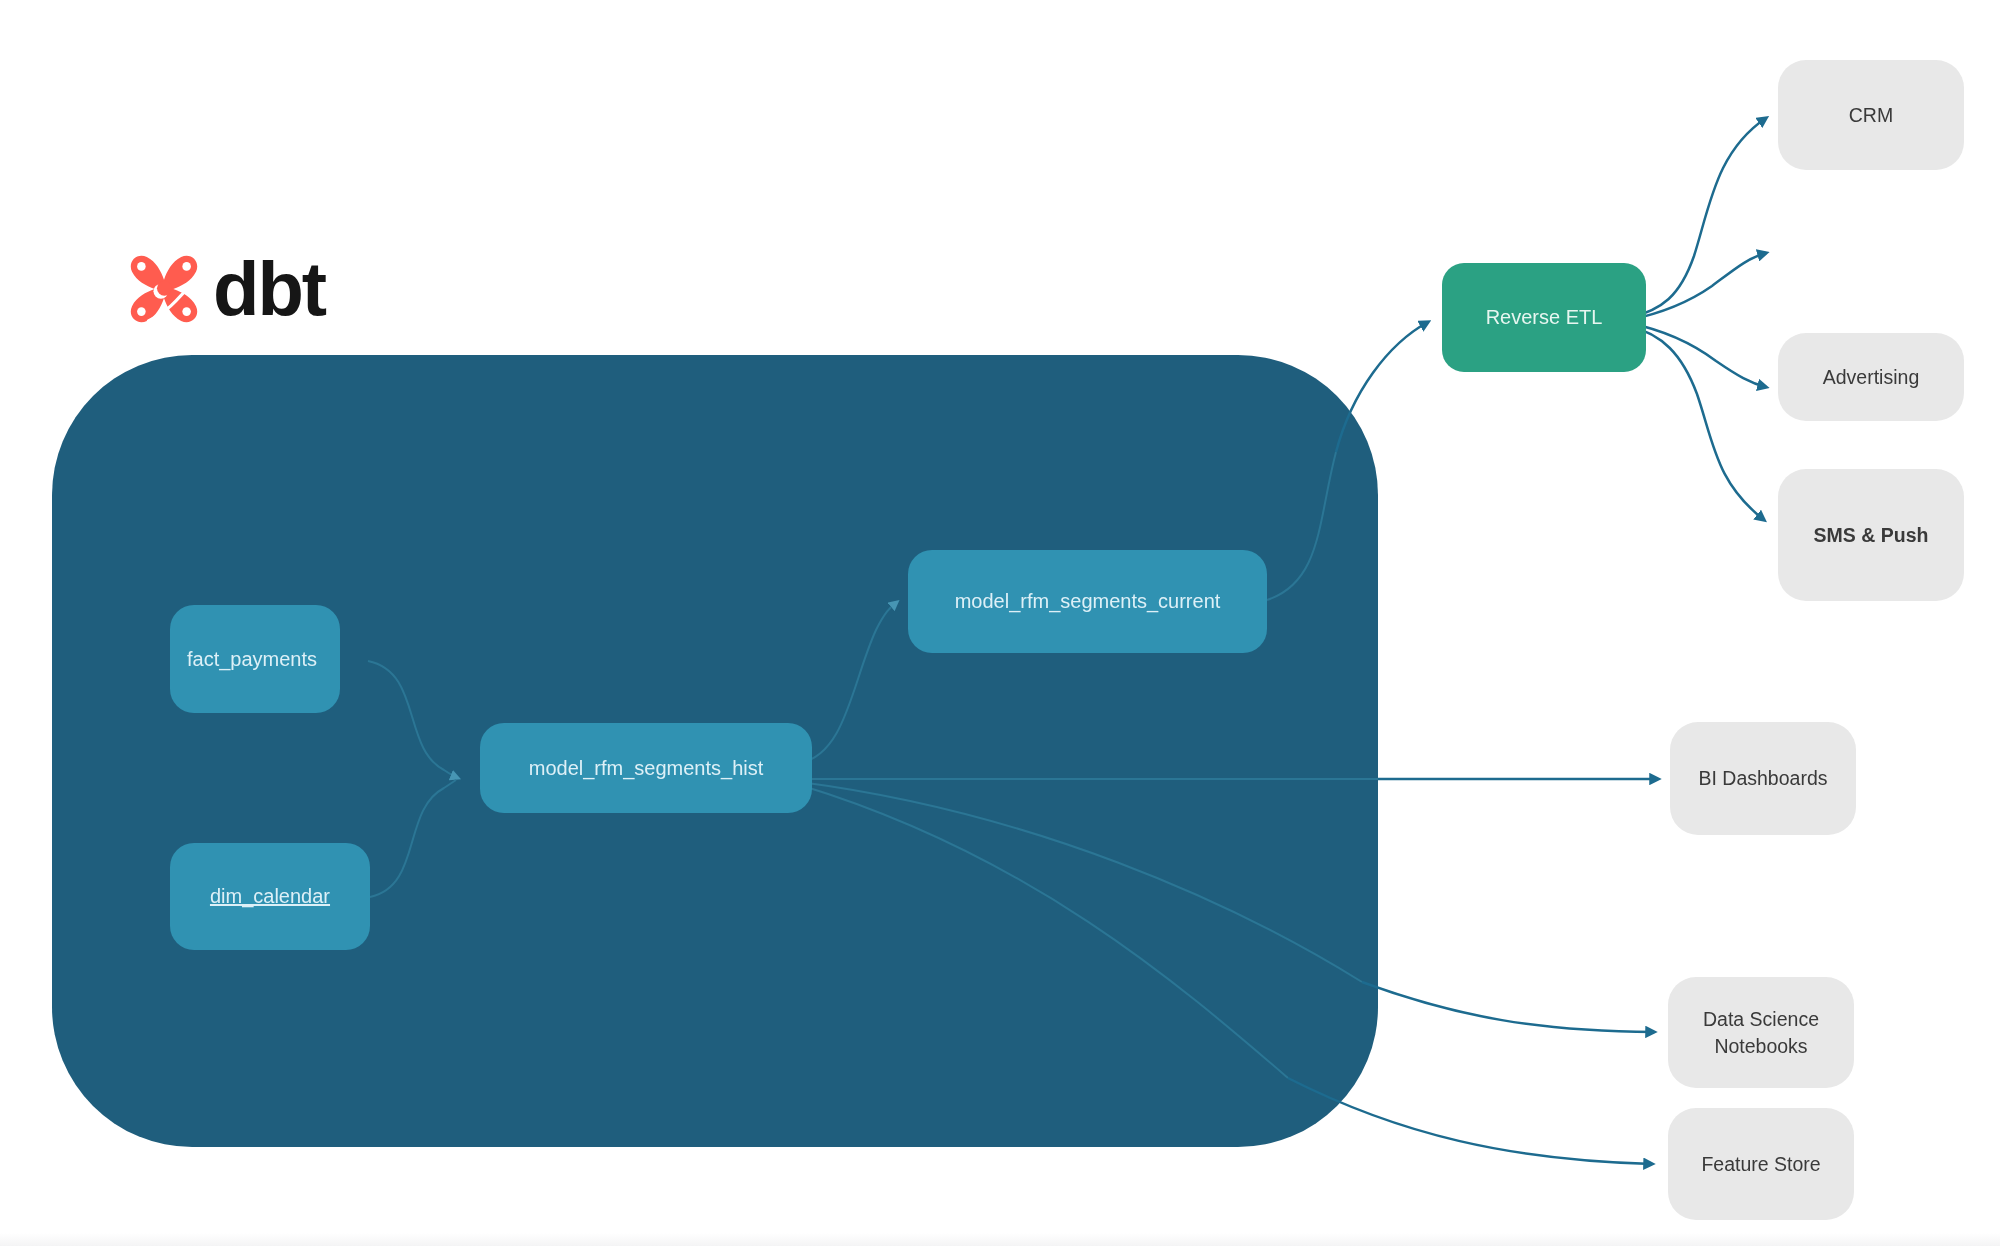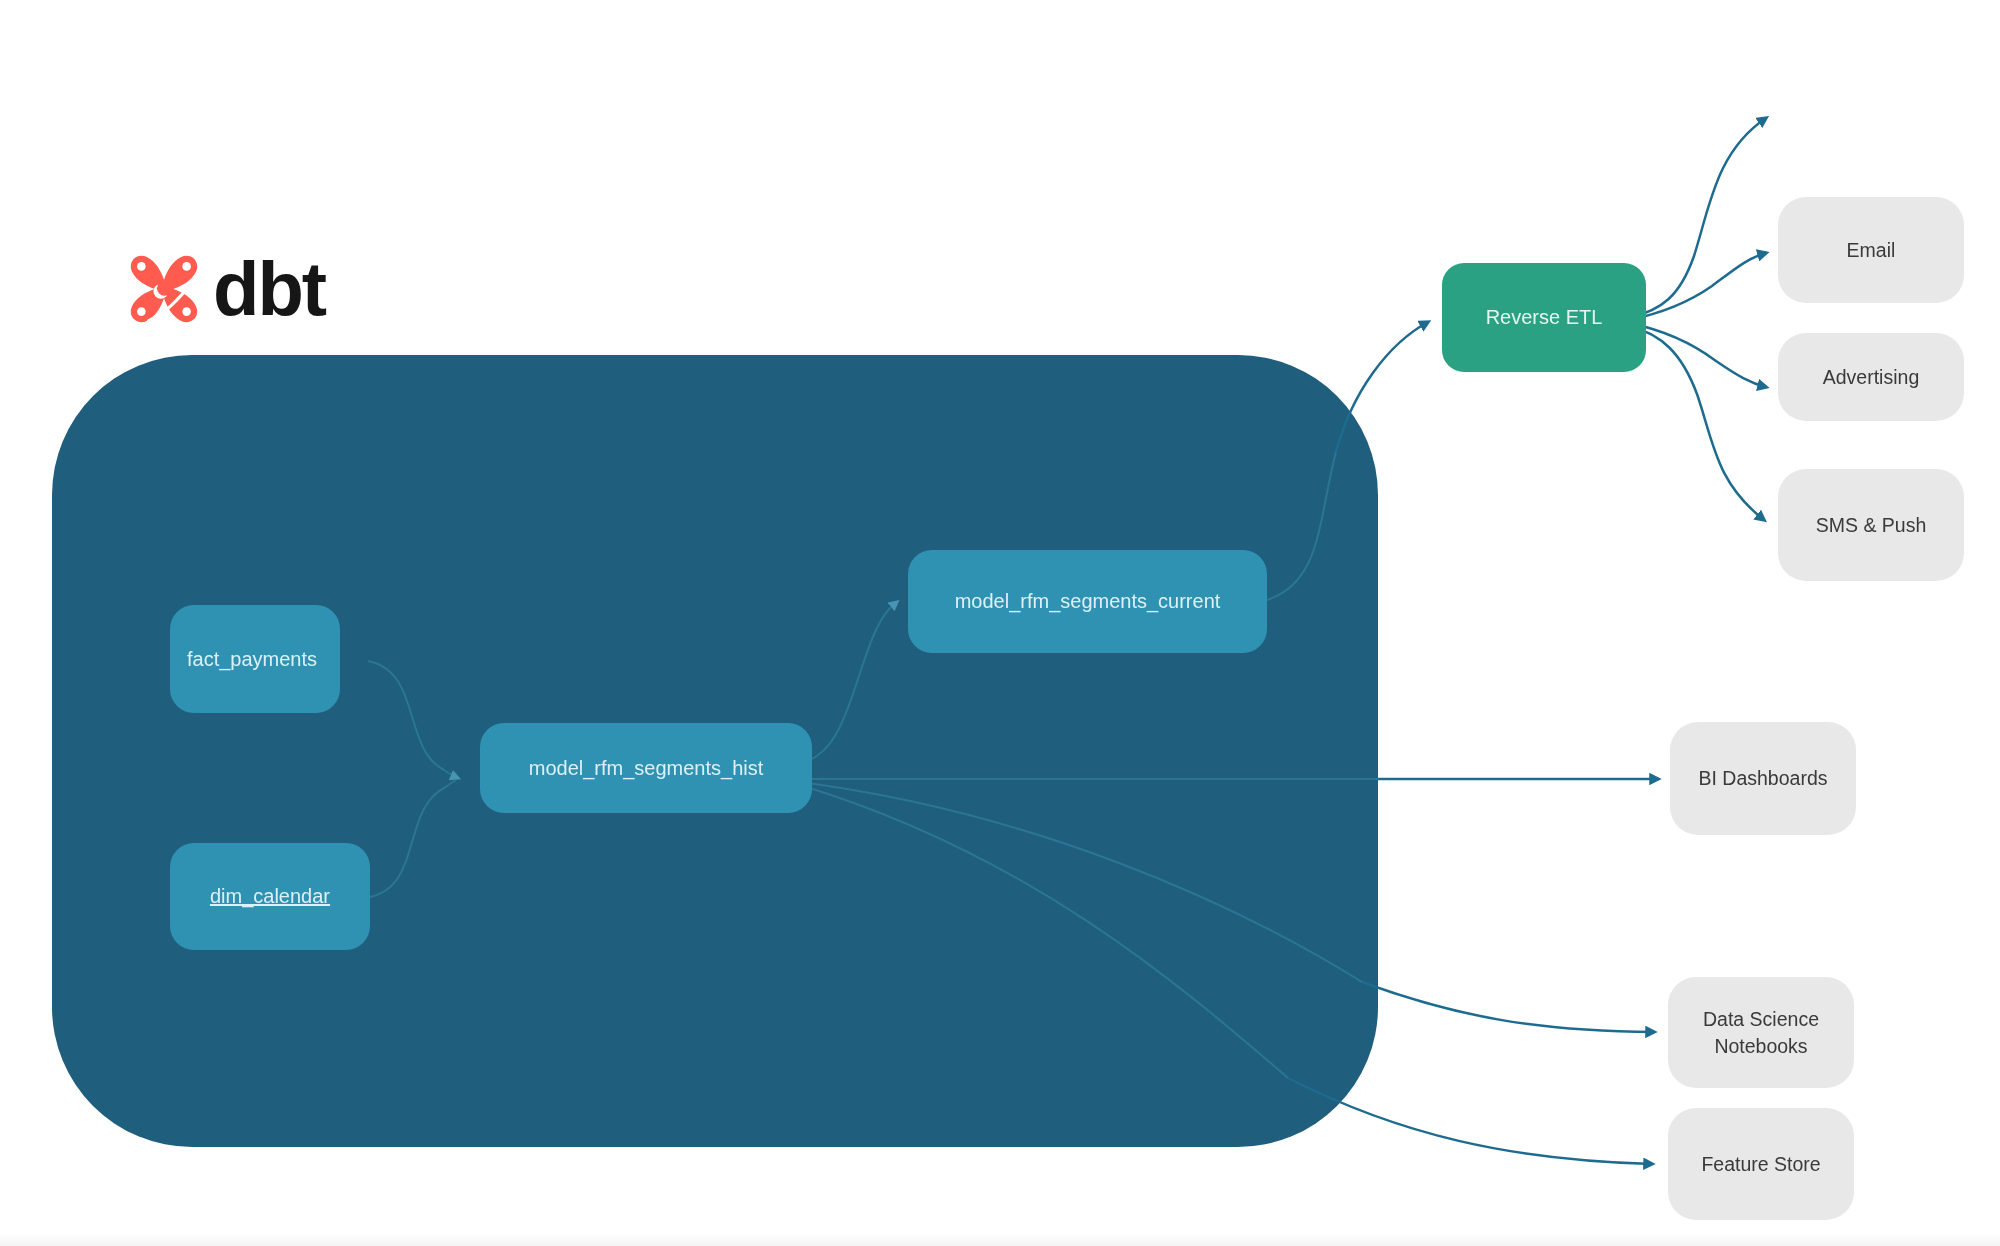--- a/index.html
+++ b/index.html
@@ -91,27 +91,27 @@
     <span>model_rfm_segments_hist</span>
   </div>
   <div class="node model" style="left:908px;top:550px;width:359px;height:103px;text-align:center;">
     <span>model_rfm_segments_current</span>
   </div>
 
   <div class="node etl" style="left:1442px;top:263px;width:204px;height:109px;">
     <span>Reverse ETL</span>
   </div>
 
-  <div class="node dest" style="left:1778px;top:197px;width:186px;height:106px;">
-    <span>Email</span>
+  <div class="node dest" style="left:1778px;top:60px;width:186px;height:110px;">
+    <span>CRM</span>
   </div>
   <div class="node dest" style="left:1778px;top:333px;width:186px;height:88px;">
     <span>Advertising</span>
   </div>
-  <div class="node dest" style="left:1778px;top:469px;width:186px;height:112px;">
+  <div class="node dest" style="left:1778px;top:469px;width:186px;height:132px;font-weight:bold;">
     <span>SMS &amp; Push</span>
   </div>
 
   <div class="node dest" style="left:1668px;top:977px;width:186px;height:111px;">
     <span>Data Science Notebooks</span>
   </div>
   <div class="node dest" style="left:1670px;top:722px;width:186px;height:113px;">
     <span>BI Dashboards</span>
   </div>
   <div class="node dest" style="left:1668px;top:1108px;width:186px;height:112px;">

